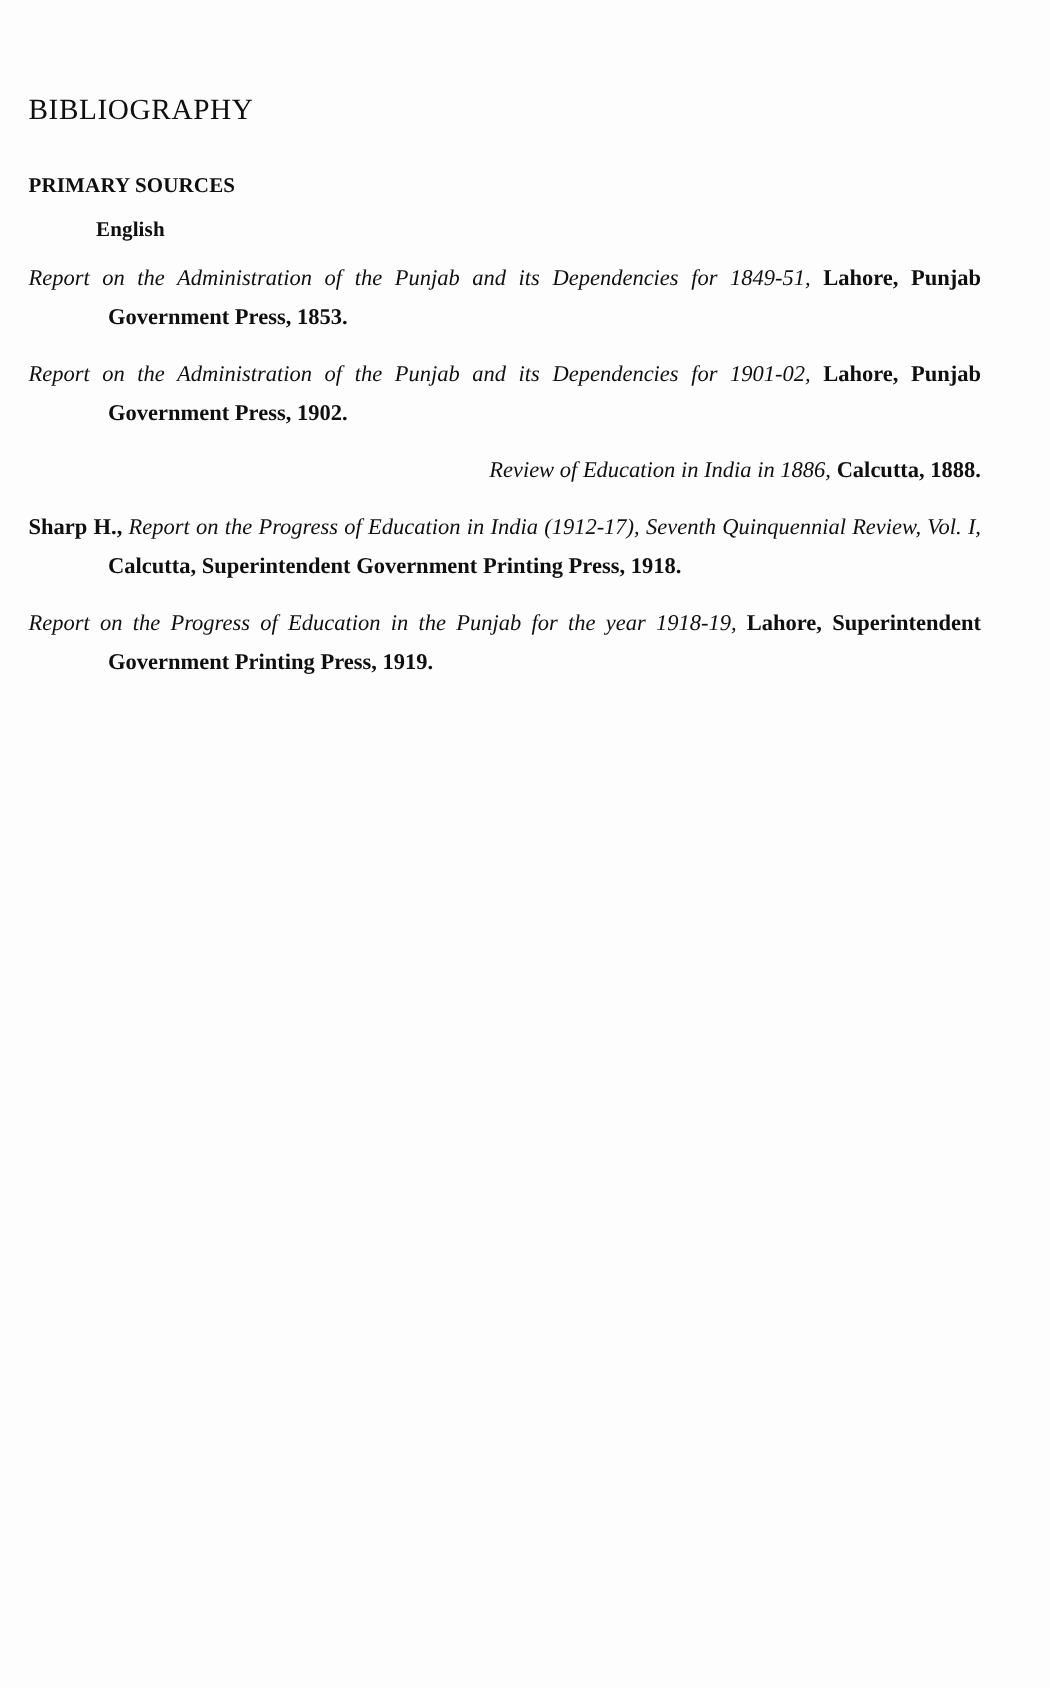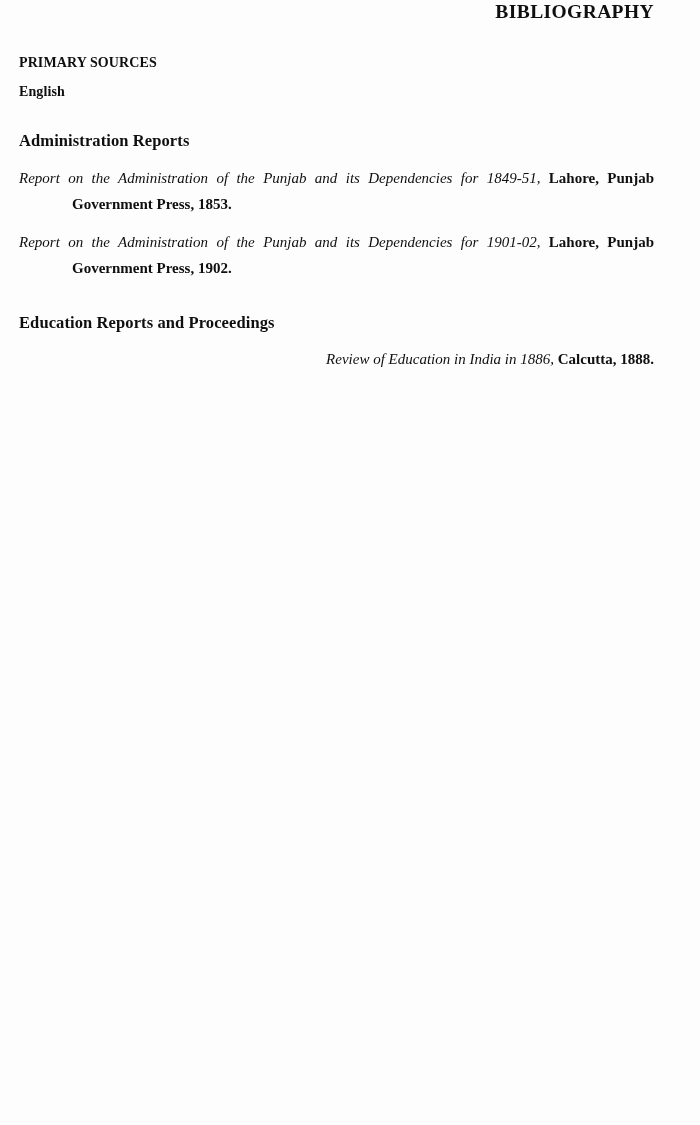--- a/index.html
+++ b/index.html
@@ -15,39 +15,41 @@
     -webkit-font-smoothing: antialiased;
   }
   .page {
     position: relative;
     width: 700px;
     min-height: 1125px;
     box-sizing: border-box;
     padding: 0 46px 0 19px;
   }
   .doc-title {
-    text-align: right;
-    font-weight: bold;
+    text-align: left;
+    font-weight: normal;
     font-size: 19.5px;
     letter-spacing: 0.4px;
+    padding-top: 62px;
     margin: 0 0 22px 0;
     line-height: 1.25;
   }
   .section-label {
     font-weight: bold;
     font-size: 14px;
     margin: 0;
     line-height: 1.25;
     letter-spacing: 0.1px;
   }
   .section-label.primary-sources {
     padding-top: 8px;
   }
   .section-label.english {
     padding-top: 11px;
+    margin-left: 45px;
   }
   .section-heading {
     font-weight: bold;
     font-size: 16.5px;
     margin: 0;
     line-height: 1.25;
     letter-spacing: 0.1px;
     padding-top: 31px;
     padding-bottom: 2px;
   }
@@ -78,38 +80,45 @@
 </head>
 <body>
 
 <div class="page">
 
   <h1 class="doc-title">BIBLIOGRAPHY</h1>
 
   <p class="section-label primary-sources">PRIMARY SOURCES</p>
   <p class="section-label english">English</p>
 
-  <h2 class="section-heading">Administration Reports</h2>
 
   <p class="entry">
     <i>Report on the Administration of the Punjab and its Dependencies for 1849-51,</i>
     <b>Lahore, Punjab Government Press, 1853.</b>
   </p>
 
   <p class="entry">
     <i>Report on the Administration of the Punjab and its Dependencies for 1901-02,</i>
     <b>Lahore, Punjab Government Press, 1902.</b>
   </p>
 
 
-  <h2 class="section-heading">Education Reports and Proceedings</h2>
 
 
   <p class="entry flush">
     <i>Review of Education in India in 1886,</i>
     <b>Calcutta, 1888.</b>
   </p>
 
 
+  <p class="entry">
+    <b>Sharp H.,</b>
+    <i>Report on the Progress of Education in India (1912-17), Seventh Quinquennial Review, Vol. I,</i>
+    <b>Calcutta, Superintendent Government Printing Press, 1918.</b>
+  </p>
 
 
+  <p class="entry">
+    <i>Report on the Progress of Education in the Punjab for the year 1918-19,</i>
+    <b>Lahore, Superintendent Government Printing Press, 1919.</b>
+  </p>
 
 </div>
 
 </body></html>

